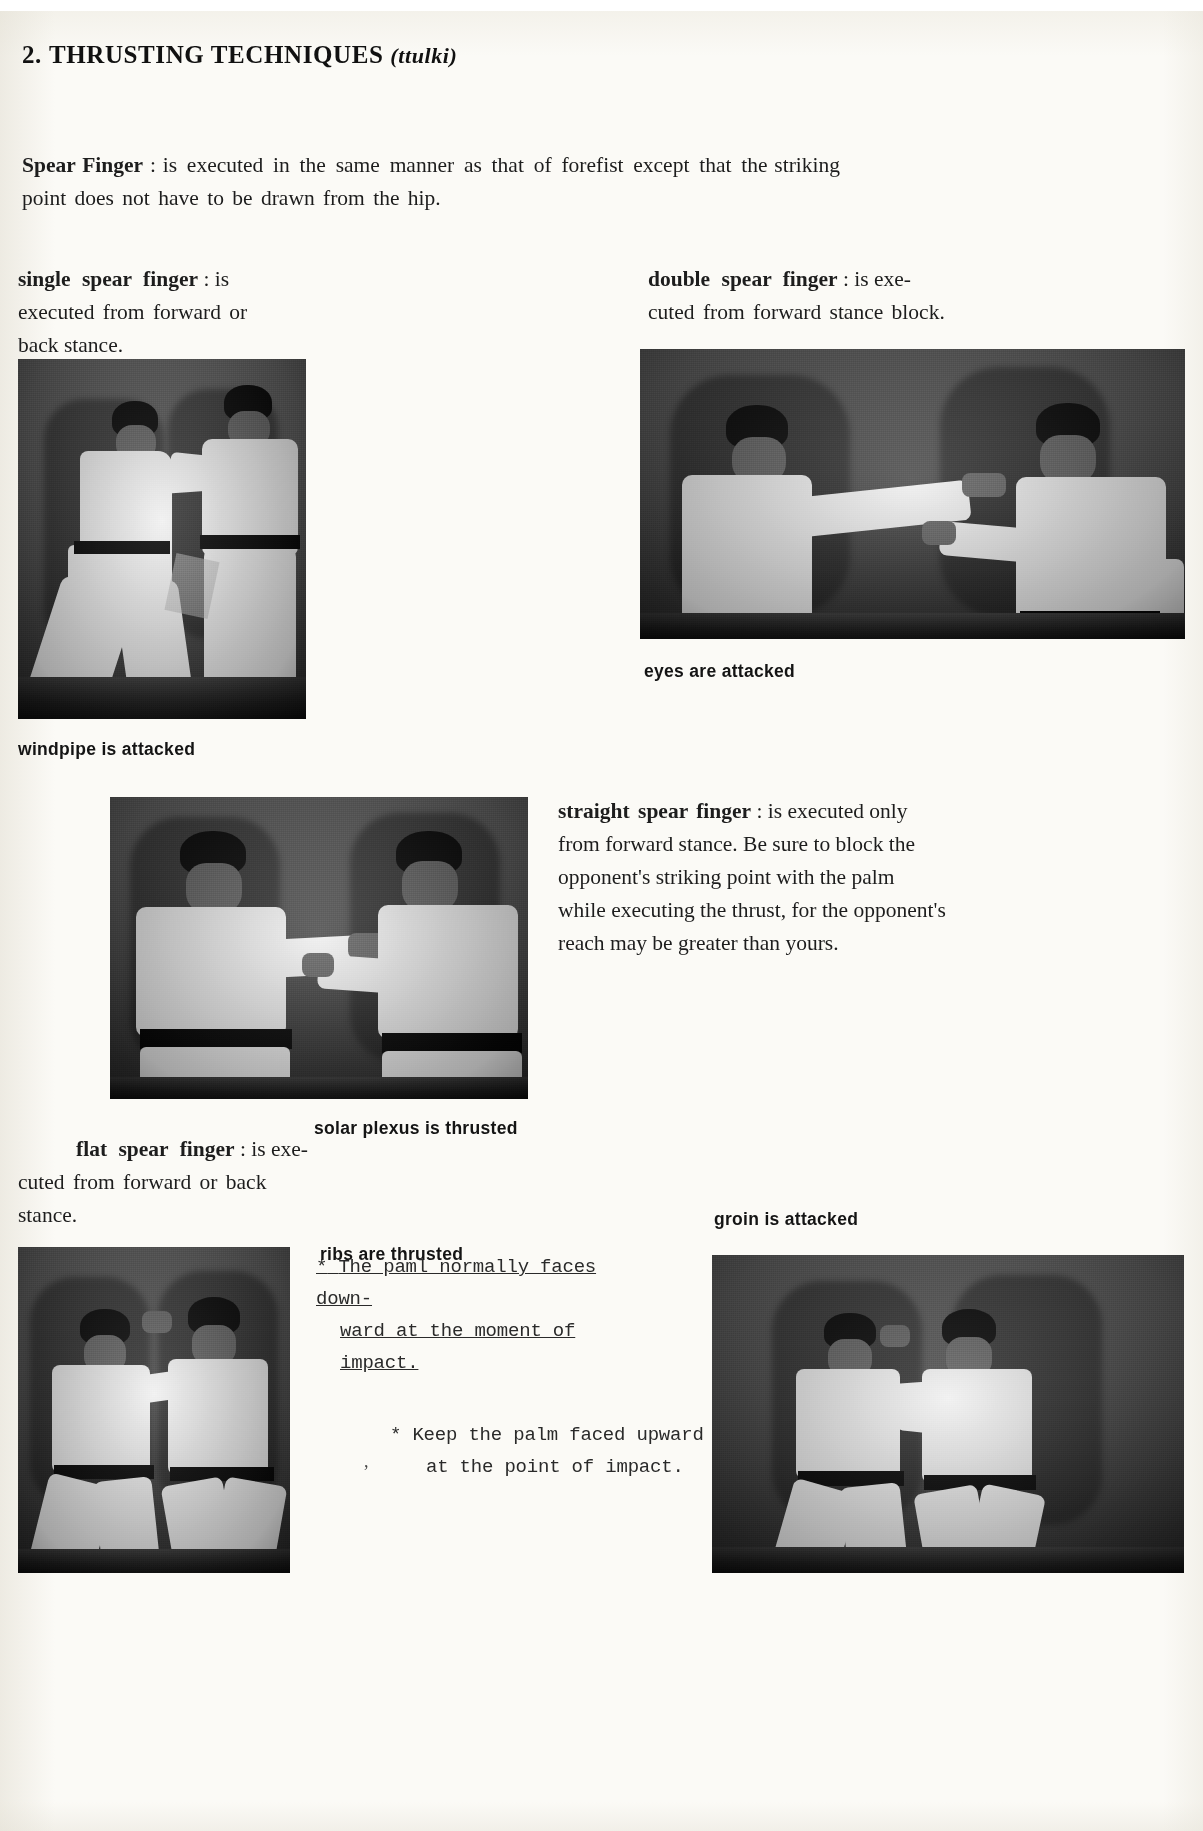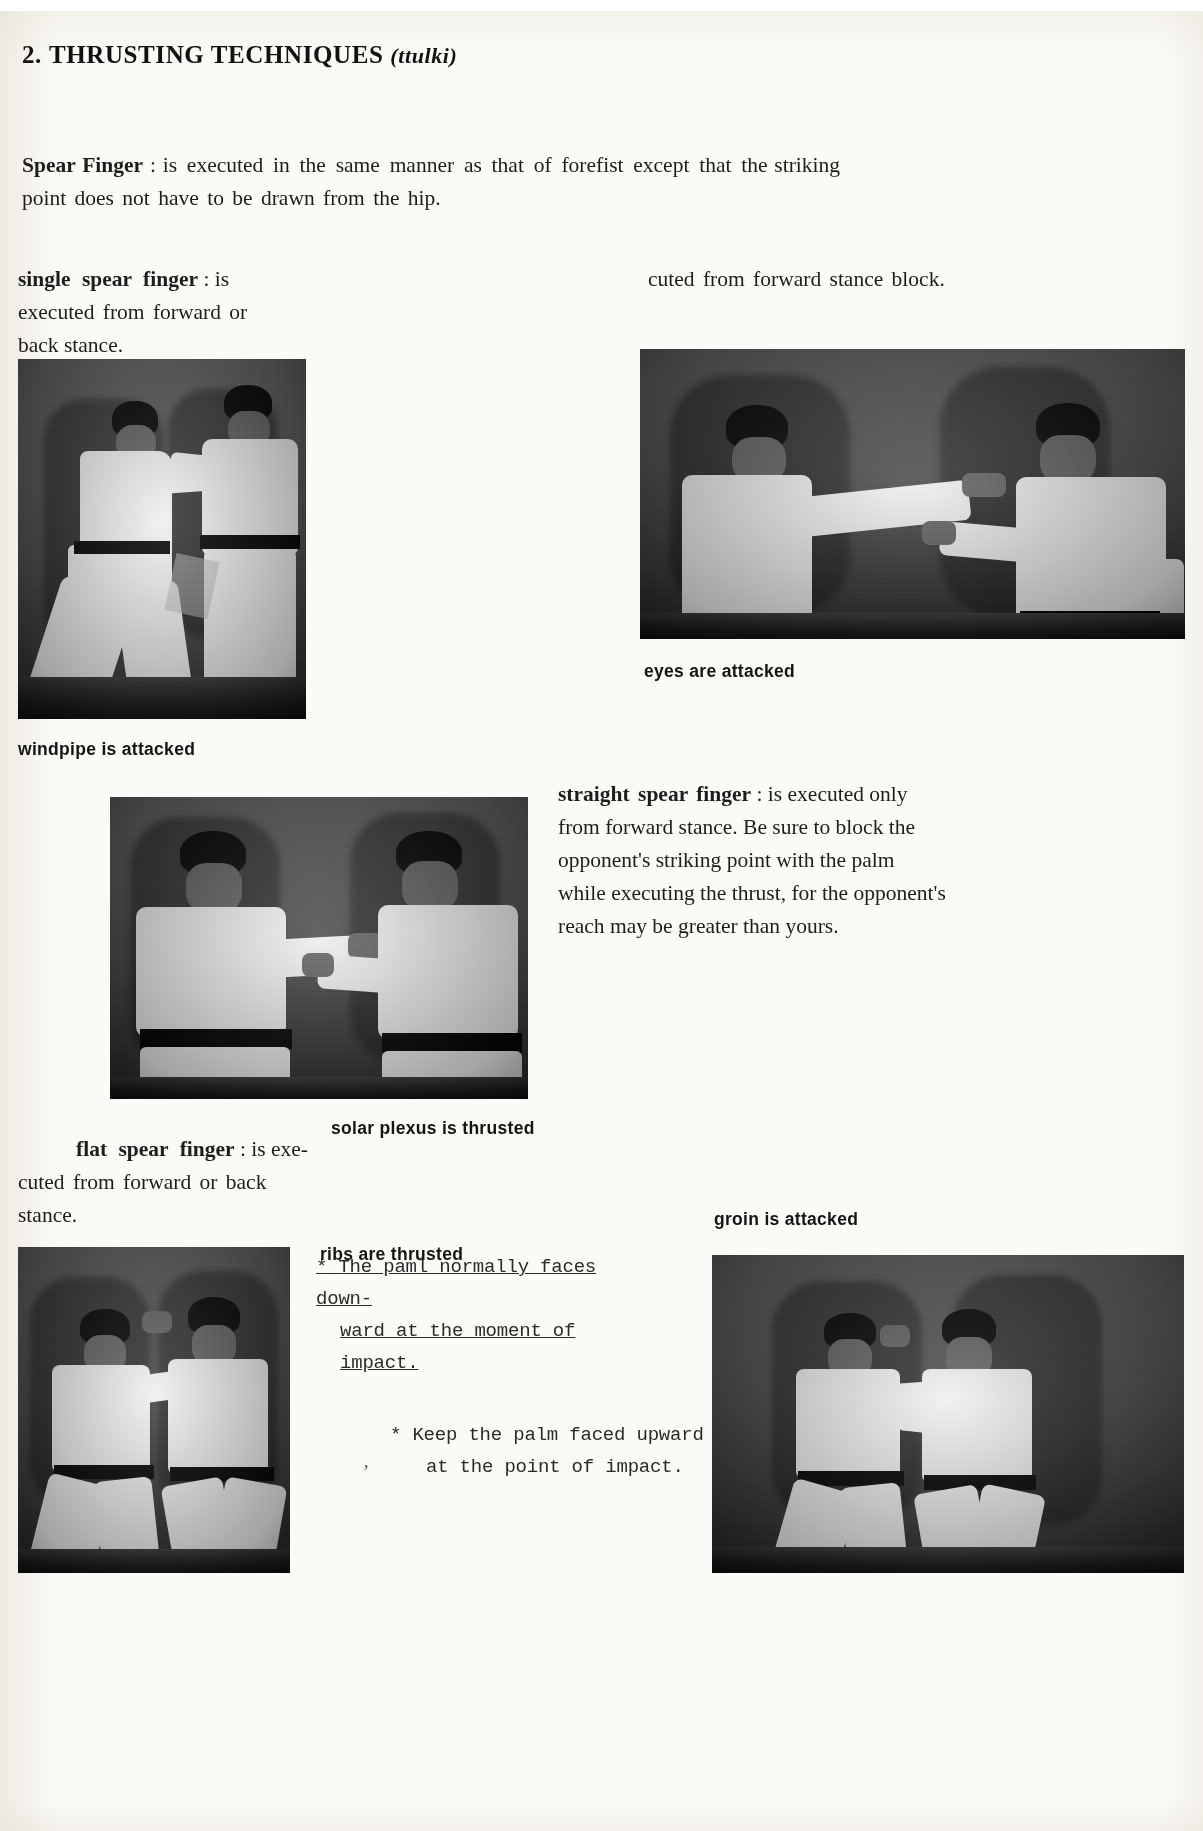--- a/index.html
+++ b/index.html
@@ -128,20 +128,24 @@
   <div class="layer" style="left:18px; top:252px; width:290px;">
     <div class="body-text" style="text-align:left;">
       <span class="sub-label spaced-wide">single  spear  finger</span>
       <span>: is</span>
     </div>
     <div class="body-text spaced" style="text-align:left;">executed  from  forward  or</div>
     <div class="body-text" style="text-align:left;">back stance.</div>
   </div>
 
   <div class="layer" style="left:648px; top:252px; width:330px;">
+    <div class="body-text" style="text-align:left;">
+      <span class="sub-label spaced-wide">double  spear  finger</span>
+      <span>: is exe-</span>
+    </div>
     <div class="body-text spaced" style="text-align:left;">cuted  from  forward  stance  block.</div>
   </div>
 
   <div class="photo" style="left:18px; top:348px; width:288px; height:360px;">
     <div class="backdrop" style="background:linear-gradient(180deg,#6e6b64 0%,#56534d 55%,#3c3a36 100%);"></div>
     <div class="shadowman" style="left:26px; top:40px; width:120px; height:250px; border-radius:40px;"></div>
     <div class="shadowman" style="left:150px; top:30px; width:110px; height:250px; border-radius:40px;"></div>
 
     <div class="hair" style="left:94px; top:42px; width:46px; height:36px;"></div>
     <div class="skin" style="left:98px; top:66px; width:40px; height:36px; border-radius:16px;"></div>
@@ -214,23 +218,23 @@
     <div class="gi" style="left:268px; top:108px; width:140px; height:134px; border-radius:10px;"></div>
     <div class="gi" style="left:208px; top:160px; width:80px; height:34px; transform:rotate(4deg); border-radius:8px;"></div>
     <div class="skin" style="left:192px; top:156px; width:32px; height:24px; border-radius:8px;"></div>
     <div class="belt" style="left:272px; top:236px; width:140px; height:20px;"></div>
     <div class="gi" style="left:272px; top:254px; width:140px; height:50px; border-radius:6px;"></div>
     <div class="floor" style="height:22px;"></div>
     <div class="ph-grain"></div>
     <div class="ph-vign"></div>
   </div>
 
-  <div class="layer caption" style="left:331px; top:1107px;">solar plexus is thrusted</div>
-
-  <div class="layer" style="left:558px; top:767px; width:418px;">
+  <div class="layer caption" style="left:314px; top:1107px;">solar plexus is thrusted</div>
+
+  <div class="layer" style="left:558px; top:784px; width:418px;">
     <div class="body-text" style="text-align:left;">
       <span class="sub-label spaced">straight spear finger</span>
       <span>: is executed only</span>
     </div>
     <div class="body-text" style="text-align:left;">from forward stance.  Be sure  to  block the</div>
     <div class="body-text" style="text-align:left;">opponent's  striking  point  with  the  palm</div>
     <div class="body-text" style="text-align:left;">while executing the thrust, for the opponent's</div>
     <div class="body-text" style="text-align:left;">reach may be greater than yours.</div>
   </div>
 

